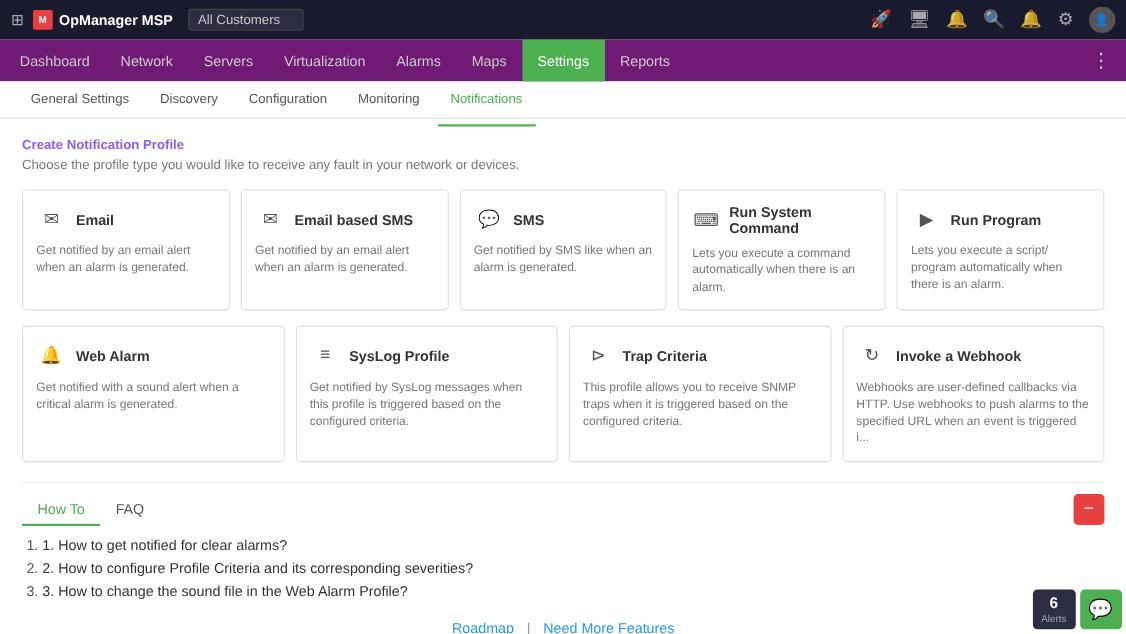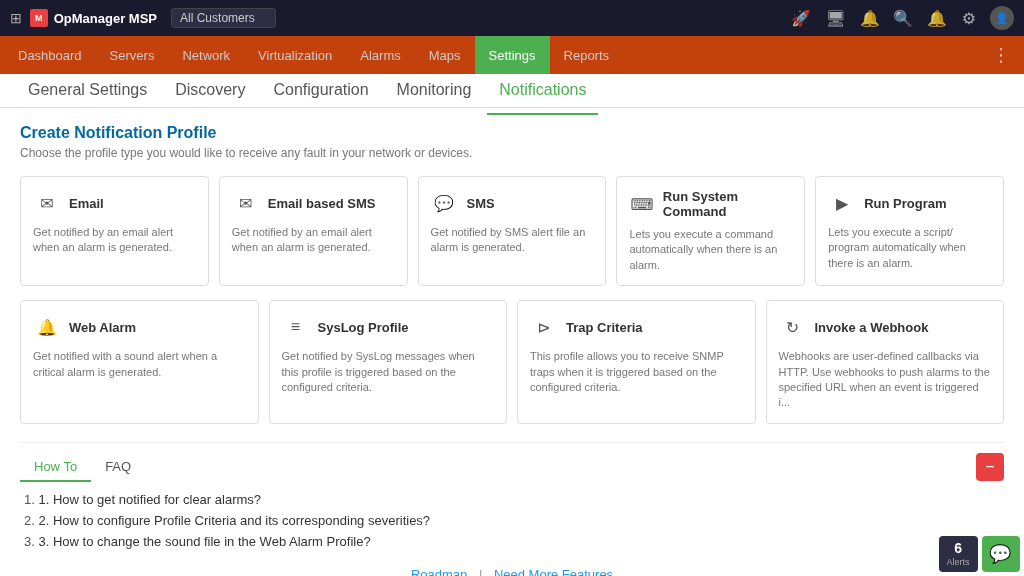--- a/index.html
+++ b/index.html
@@ -55,21 +55,21 @@
     .topbar-avatar {
       width: 24px; height: 24px;
       background: #555;
       border-radius: 50%;
       display: flex; align-items: center; justify-content: center;
       color: #ccc; font-size: 11px;
     }
 
     
     .navbar {
-      background: #c2410c;
+      background: #701a75;
       height: 38px;
       display: flex;
       align-items: center;
       padding: 0 4px;
     }
     .nav-item {
       color: #ccc;
       padding: 0 14px;
       height: 38px;
       display: flex;
@@ -97,37 +97,37 @@
       border-bottom: 1px solid #e0e0e0;
       gap: 4px;
     }
     .subnav-item {
       color: #555;
       padding: 0 12px;
       height: 48px;
       display: flex;
       align-items: center;
       cursor: pointer;
-      font-size: 16px;
+      font-size: 12px;
       white-space: nowrap;
       border-bottom: 2px solid transparent;
     }
     .subnav-item.active { color: #4CAF50; border-bottom: 2px solid #4CAF50; }
 
     
     .main {
       background: white;
       padding: 16px 20px;
       height: calc(576px - 36px - 38px - 34px);
       overflow-y: auto;
     }
     .page-title {
-      font-size: 16px;
+      font-size: 12px;
       font-weight: bold;
-      color: #0369a1;
+      color: #8b5cf6;
       margin-bottom: 4px;
     }
     .page-subtitle {
       font-size: 12px;
       color: #777;
       margin-bottom: 16px;
     }
 
     
     .cards-grid {
@@ -292,22 +292,22 @@
     <span class="topbar-icon">🔔</span>
     <span class="topbar-icon">🔍</span>
     <span class="topbar-icon">🔔</span>
     <span class="topbar-icon">⚙</span>
     <div class="topbar-avatar">👤</div>
   </div>
 </div>
 
 <div class="navbar">
   <div class="nav-item">Dashboard</div>
+  <div class="nav-item">Network</div>
   <div class="nav-item">Servers</div>
-  <div class="nav-item">Network</div>
   <div class="nav-item">Virtualization</div>
   <div class="nav-item">Alarms</div>
   <div class="nav-item">Maps</div>
   <div class="nav-item active">Settings</div>
   <div class="nav-item">Reports</div>
   <div class="nav-more">⋮</div>
 </div>
 
 <div class="subnav">
   <div class="subnav-item">General Settings</div>
@@ -337,21 +337,21 @@
         <div class="card-title">Email based SMS</div>
       </div>
       <div class="card-desc">Get notified by an email alert when an alarm is generated.</div>
     </div>
 
     <div class="card">
       <div class="card-header">
         <div class="card-icon">💬</div>
         <div class="card-title">SMS</div>
       </div>
-      <div class="card-desc">Get notified by SMS alert file an alarm is generated.</div>
+      <div class="card-desc">Get notified by SMS like when an alarm is generated.</div>
     </div>
 
     <div class="card">
       <div class="card-header">
         <div class="card-icon">⌨</div>
         <div class="card-title">Run System Command</div>
       </div>
       <div class="card-desc">Lets you execute a command automatically when there is an alarm.</div>
     </div>
 

